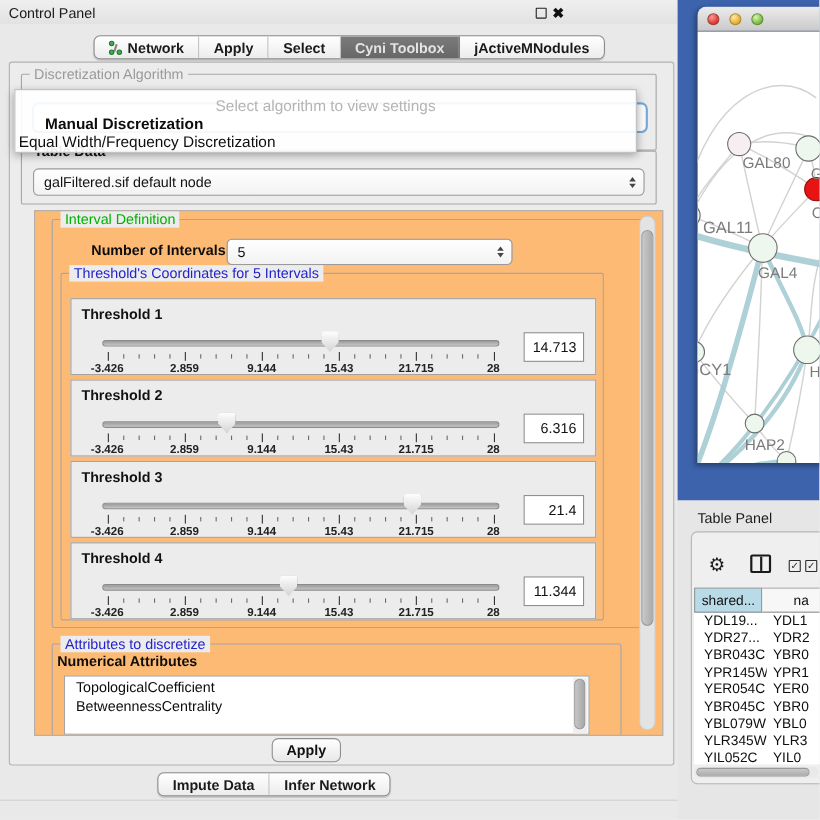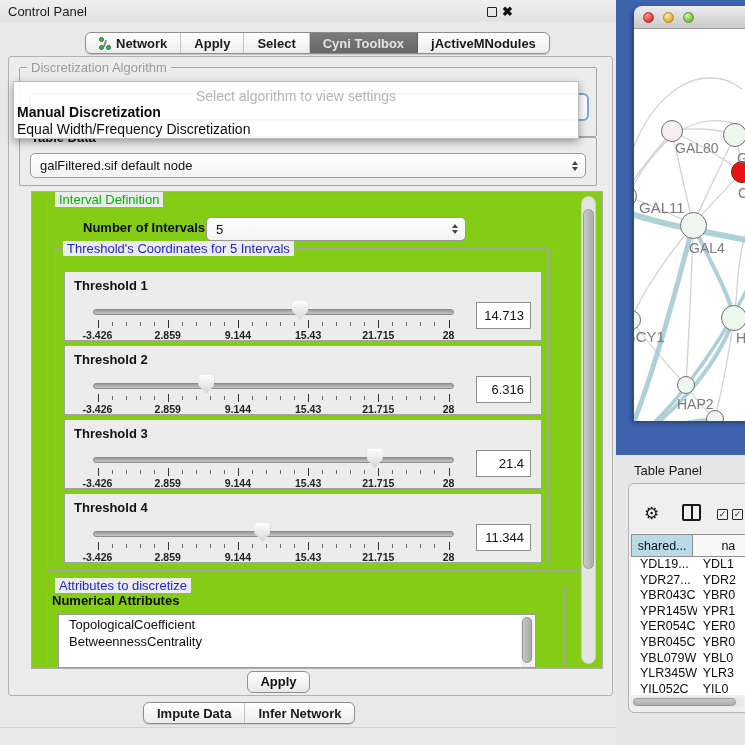--- a/index.html
+++ b/index.html
@@ -39,24 +39,24 @@
   .stepper { position:absolute; right:7px; top:50%; transform:translateY(-50%); display:flex; flex-direction:column; line-height:4px; }
   .stepper i { width:0; height:0; border-left:3.5px solid transparent; border-right:3.5px solid transparent; }
   .stepper .up { border-bottom:4px solid #444; margin-bottom:2px; }
   .stepper .dn { border-top:4px solid #444; }
   .focus-combo { position:absolute; left:20px; top:36px; width:560px; height:28px; border:2.5px solid #76a9de; border-radius:6px; background:#fcfcfc; }
 
   
   .popup { position:absolute; left:4px; top:24px; width:566px; height:58px; background:rgba(255,255,255,0.92); border:1px solid #bcbcbc; box-shadow:0 3px 8px rgba(0,0,0,.35); z-index:50; }
   .popup .hint { position:absolute; left:0; top:6px; width:100%; text-align:center; color:#b4b4b4; font-size:14px; }
   .popup .item { position:absolute; left:3px; font-size:14px; color:#0d0d0d; white-space:nowrap; }
-  .popup .item.bold { font-weight:bold; }
-
-  
-  .scrollpane { position:absolute; left:22px; top:134px; width:572px; height:478px; border:1px solid #aeaeae; background:#84cc16; overflow:hidden; }
+  .popup .item.bold { font-weight:bold;margin-left:24px; }
+
+  
+  .scrollpane { position:absolute; left:22px; top:134px; width:572px; height:478px; border:1px solid #aeaeae; background:#fdba74; overflow:hidden; }
   .vscroll { position:absolute; right:6px; top:4px; width:15px; height:468px; background:#e3e3e3; border:1px solid #cdcdcd; border-radius:8px; }
   .vscroll .thumb { position:absolute; left:1px; top:12px; width:11px; height:360px; background:linear-gradient(90deg,#c9c9c9,#ababab); border:1px solid #9a9a9a; border-radius:6px; }
 
   .nlabel { font-weight:bold; font-size:13px; color:#0d0d0d; }
 
   
   .thr-box { position:absolute; left:8px; width:478px; height:70px; border:1px solid #a3a3a3; background:#ececec; }
   .thr-title { position:absolute; left:9px; top:6px; font-weight:bold; font-size:13px; }
   .slider-track { position:absolute; left:28px; top:37px; width:361px; height:6px; border-radius:3px; background:linear-gradient(#9a9a9a,#c6c6c6); border:1px solid #8b8b8b; }
   .slider-thumb { position:absolute; top:29px; width:16px; height:19px; background:linear-gradient(#fefefe,#d4d4d4); clip-path:polygon(12% 0,88% 0,100% 14%,100% 52%,50% 100%,0 52%,0 14%); filter:drop-shadow(0 0 1px #777); }

